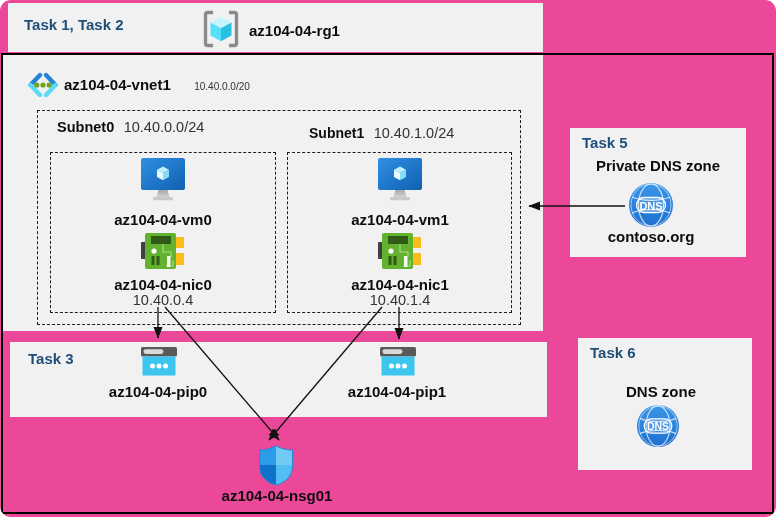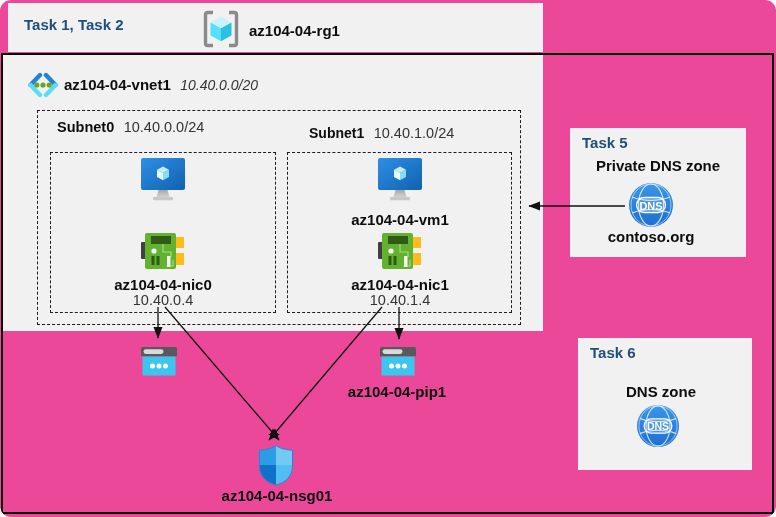--- a/index.html
+++ b/index.html
@@ -50,21 +50,21 @@
       <path d="M3.5,13 L13,23" stroke="#5ADCF8" stroke-width="4.4" stroke-linecap="round" fill="none"></path>
       <path d="M19,3 L28.5,13" stroke="#2383D6" stroke-width="4.4" stroke-linecap="round" fill="none"></path>
       <path d="M28.5,13 L19,23" stroke="#5ADCF8" stroke-width="4.4" stroke-linecap="round" fill="none"></path>
       <circle cx="9.8" cy="13" r="2.6" fill="#6CA420"></circle>
       <circle cx="16" cy="13" r="2.6" fill="#6CA420"></circle>
       <circle cx="22.2" cy="13" r="2.6" fill="#6CA420"></circle>
     </svg>
   </span>
   <div class="abs row" style="left:64px;top:76px;">
     <span class="name">az104-04-vnet1</span>
-    <span class="sub" style="font-size:14px;margin-left:5px;font-style:italic;">10.40.0.0/20</span>
+    <span class="sub" style="font-size:10px;margin-left:19px;">10.40.0.0/20</span>
   </div>
 
   <div class="dashed" style="left:37px;top:110px;width:484px;height:215px;"></div>
 
   <div class="abs row" style="left:57px;top:118px;">
     <span class="name" style="font-size:14.5px;">Subnet0</span>
     <span class="sub" style="margin-left:5px;text-align:center;">10.40.0.0/24</span>
   </div>
   <div class="dashed" style="left:50px;top:152px;width:226px;height:161px;"></div>
 
@@ -87,20 +87,21 @@
         </linearGradient>
       </defs>
       <rect x="1" y="1" width="44" height="32" rx="2" fill="url(#scr)"></rect>
       <polygon points="23,9.5 29,12.8 23,16.1 17,12.8" fill="#BFEFFB"></polygon>
       <polygon points="17,12.8 23,16.1 23,23.2 17,19.9" fill="#E8FAFF"></polygon>
       <polygon points="29,12.8 23,16.1 23,23.2 29,19.9" fill="#86DDF6"></polygon>
       <polygon points="18.5,33 27.5,33 29.5,40 16.5,40" fill="url(#stnd)"></polygon>
       <rect x="13" y="40" width="20" height="3.2" rx="1" fill="#C8C8C8"></rect>
     </svg>
   </span>
+  <div class="abs name center" style="left:88px;top:211px;width:150px;">az104-04-vm0</div>
 
   <span class="abs" style="left:141px;top:232px;">
     <svg width="44" height="38" viewBox="0 0 44 38">
       <rect x="0" y="10" width="6" height="17" rx="1" fill="#404040"></rect>
       <rect x="4" y="1" width="31" height="36" rx="2" fill="#63B22F"></rect>
       <rect x="35" y="5" width="8" height="11" fill="#FCBC19"></rect>
       <rect x="35" y="21" width="8" height="12" fill="#FCBC19"></rect>
       <rect x="10" y="4" width="20" height="8" fill="#2F5B16"></rect>
       <path d="M22,12 V20 H30 V25" fill="none" stroke="#A6D983" stroke-width="1.2"></path>
       <path d="M25,34 H32 V28" fill="none" stroke="#A6D983" stroke-width="1.2"></path>
@@ -136,30 +137,34 @@
       <path d="M25,34 H32 V28" fill="none" stroke="#A6D983" stroke-width="1.2"></path>
       <circle cx="13" cy="19" r="2.6" fill="#FFFFFF"></circle>
       <rect x="10.5" y="24" width="3" height="9" fill="#2F5B16"></rect>
       <rect x="15.5" y="24" width="3" height="9" fill="#2F5B16"></rect>
       <rect x="26" y="24" width="3.5" height="11" fill="#F2FAEE"></rect>
     </svg>
   </span>
   <div class="abs name center" style="left:325px;top:276px;width:150px;">az104-04-nic1</div>
   <div class="abs sub center" style="left:325px;top:292px;width:150px;">10.40.1.4</div>
 
+  <div class="panel" style="left:10px;top:342px;width:537px;height:75px;">
+    <div class="tasklabel" style="left:18px;top:9px;">Task 3</div>
+  </div>
   <span class="abs" style="left:141px;top:347px;">
     <svg width="36" height="30" viewBox="0 0 36 30">
       <rect x="0" y="0" width="36" height="9.5" rx="1.5" fill="#595959"></rect>
       <rect x="2.5" y="2.3" width="20" height="4.6" rx="2.3" fill="#D9D9D9"></rect>
       <rect x="1.5" y="9.5" width="33" height="19" fill="#3CC5EE"></rect>
       <circle cx="11.5" cy="19" r="2.5" fill="#fff"></circle>
       <circle cx="18" cy="19" r="2.5" fill="#fff"></circle>
       <circle cx="24.5" cy="19" r="2.5" fill="#fff"></circle>
     </svg>
   </span>
+  <div class="abs name center" style="left:80px;top:383px;width:156px;">az104-04-pip0</div>
   <span class="abs" style="left:380px;top:347px;">
     <svg width="36" height="30" viewBox="0 0 36 30">
       <rect x="0" y="0" width="36" height="9.5" rx="1.5" fill="#595959"></rect>
       <rect x="2.5" y="2.3" width="20" height="4.6" rx="2.3" fill="#D9D9D9"></rect>
       <rect x="1.5" y="9.5" width="33" height="19" fill="#3CC5EE"></rect>
       <circle cx="11.5" cy="19" r="2.5" fill="#fff"></circle>
       <circle cx="18" cy="19" r="2.5" fill="#fff"></circle>
       <circle cx="24.5" cy="19" r="2.5" fill="#fff"></circle>
     </svg>
   </span>

